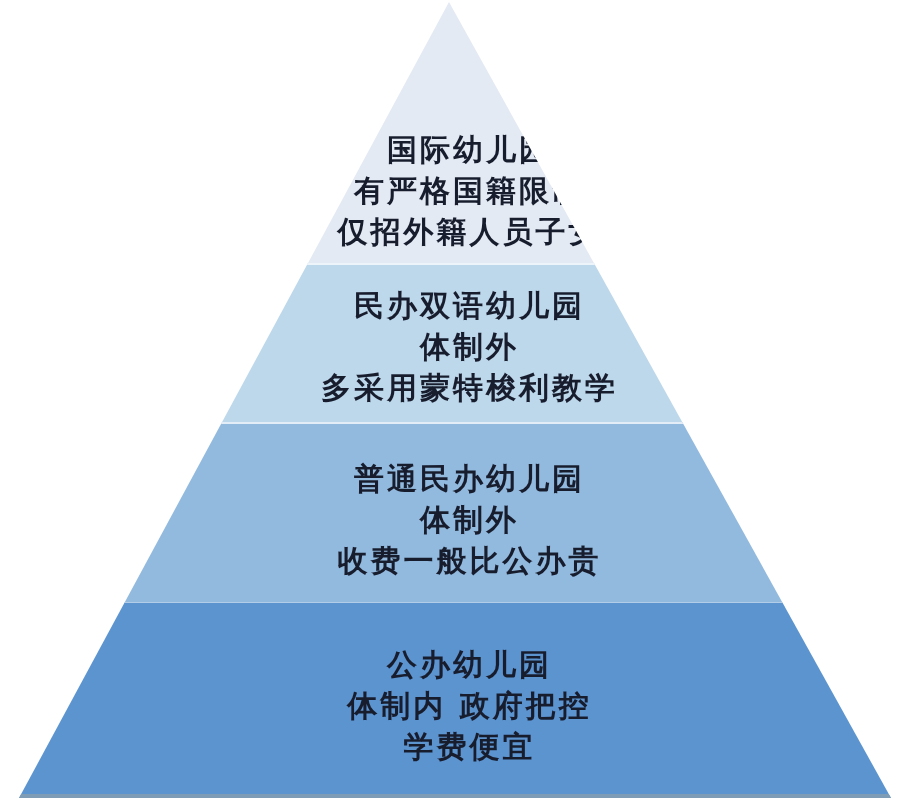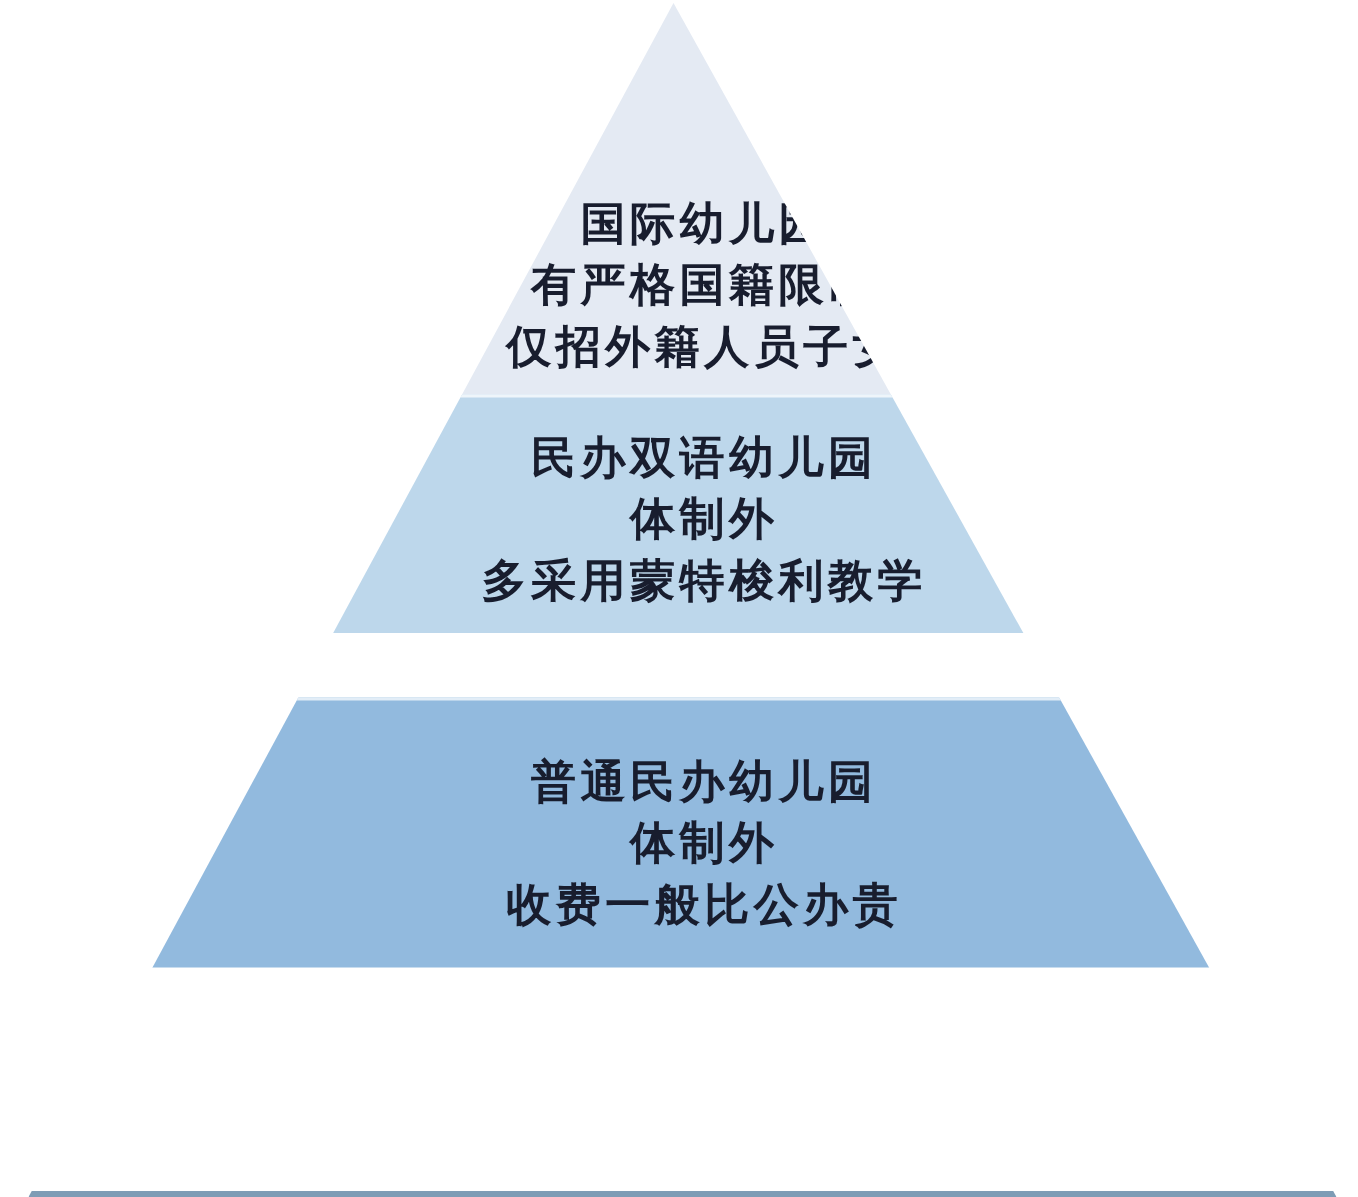--- a/index.html
+++ b/index.html
@@ -19,21 +19,21 @@
     inset: 0;
     clip-path: polygon(449px 2px, 891px 798px, 19px 798px);
   }
   .tier {
     position: relative;
     width: 100%;
     box-sizing: border-box;
   }
   .tier-1 { height: 263px; }
   .tier-2 { height: 159px; border-top: 2px solid rgba(243, 248, 252, 0.9); }
-  .tier-3 { height: 180px; border-top: 2px solid rgba(240, 246, 252, 0.85); margin-top: 43px; }
+  .tier-3 { height: 180px; border-top: 2px solid rgba(240, 246, 252, 0.85); }
   .tier-4 { height: 196px; border-top: 1px solid rgba(236, 243, 250, 0.6); }
   .tier-text {
     position: absolute;
     left: 0;
     right: 0;
     transform: translateX(17px);
     text-align: center;
     font-weight: bold;
     font-size: 30px;
     line-height: 41px;
@@ -76,16 +76,23 @@
     </div>
 
     <div class="tier tier-3" style="background: rgb(146, 186, 222);">
       <div class="tier-text">
         <div>普通民办幼儿园</div>
         <div>体制外</div>
         <div>收费一般比公办贵</div>
       </div>
     </div>
 
+    <div class="tier tier-4" style="background: rgb(92, 148, 208);">
+      <div class="tier-text">
+        <div>公办幼儿园</div>
+        <div>体制内 政府把控</div>
+        <div>学费便宜</div>
+      </div>
+    </div>
 
     <div class="bottom-edge" style="background: rgb(126, 156, 181);"></div>
   </div>
 </div>
 
 </body></html>

